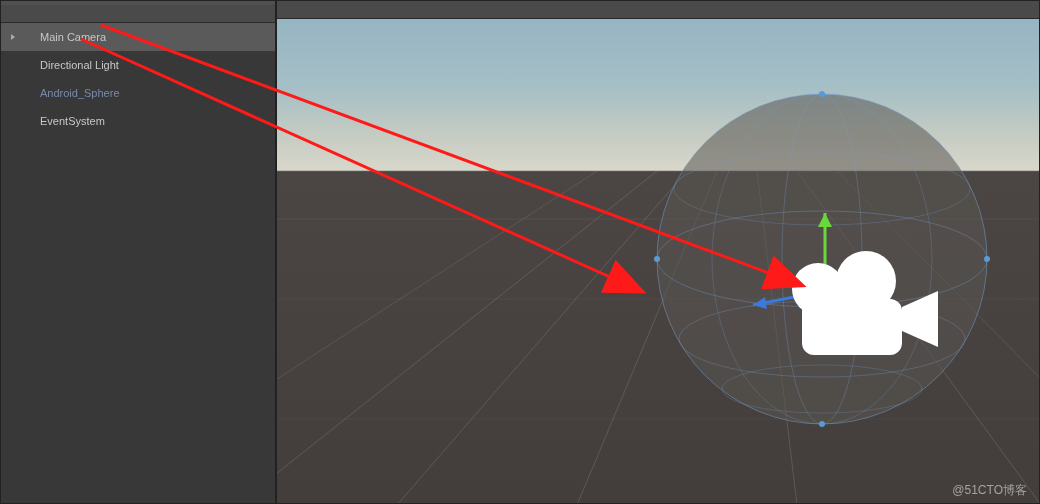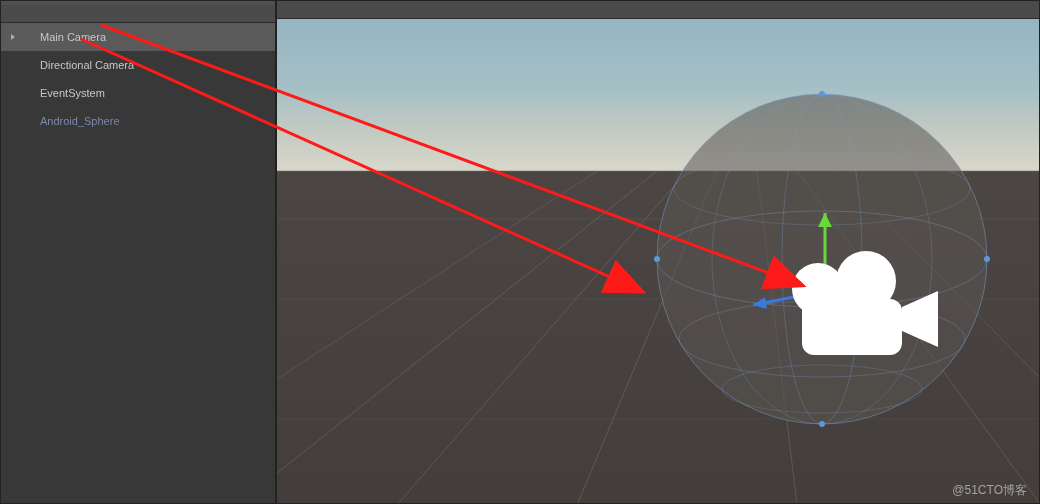--- a/index.html
+++ b/index.html
@@ -131,27 +131,27 @@
 <div class="container">
 
   <div class="hierarchy-panel">
     <div class="hierarchy-top"></div>
     <div class="hierarchy-toolbar"></div>
     <div class="hierarchy-list">
       <div class="hierarchy-item selected">
         <span>Main Camera</span>
       </div>
       <div class="hierarchy-item">
-        <span>Directional Camera</span>
+        <span>Directional Light</span>
+      </div>
+      <div class="hierarchy-item inactive">
+        <span>Android_Sphere</span>
       </div>
       <div class="hierarchy-item">
         <span>EventSystem</span>
-      </div>
-      <div class="hierarchy-item inactive">
-        <span>Android_Sphere</span>
       </div>
     </div>
   </div>
 
   <div class="scene-panel">
     <div class="scene-toolbar"></div>
     <div class="scene-viewport">
       <div class="sky"></div>
       <div class="ground"></div>
 

